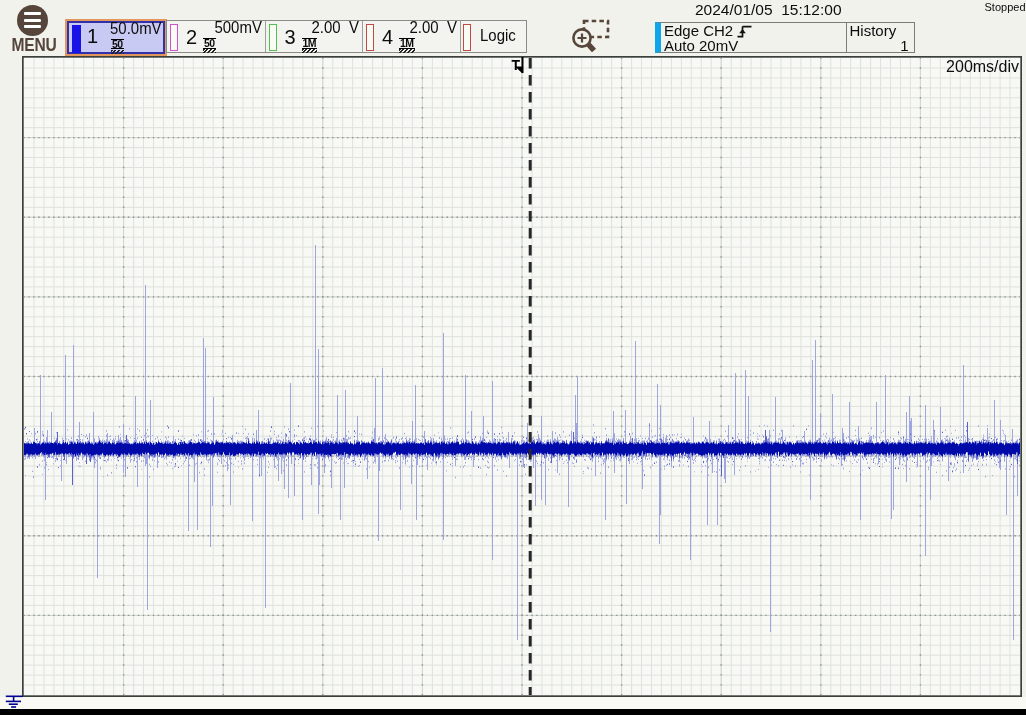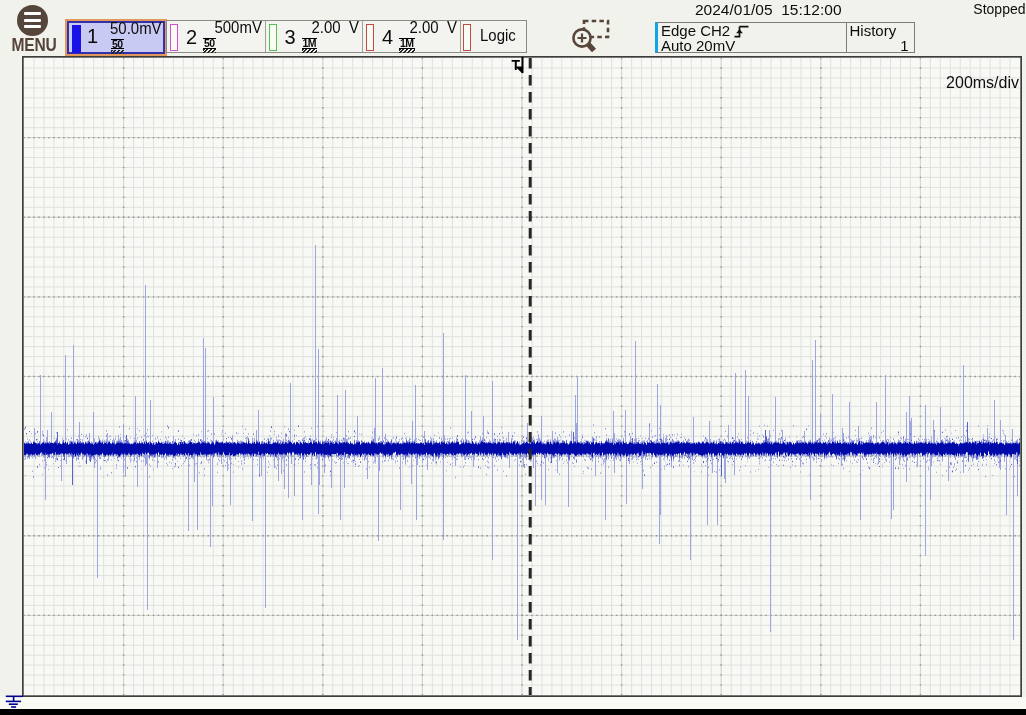--- a/index.html
+++ b/index.html
@@ -24,27 +24,27 @@
 .hatch { display:block; height:4px; margin-top:0.5px; background:repeating-linear-gradient(135deg,#222 0 1.5px,rgba(0,0,0,0) 1.5px 2.7px); }
 
 
 #chgrp { left:166px; top:19.5px; width:361px; height:33.5px; border:1px solid #8a8a86; background:#f3f4ef; display:flex; }
 #chgrp .cell { position:relative; height:100%; border-right:1px solid #a0a09a; }
 #chgrp .cell:last-child { border-right:none; }
 .crect { position:absolute; left:3px; top:3.5px; width:8px; height:27px; background:#fbfbf6; }
 
 
 #daterow { left:658px; top:0.5px; font-size:15.5px;margin-left:37px; }
-#stopped { right:0.5px; top:0.5px; font-size:14px; }
+#stopped { right:0.5px; top:0.5px; font-size:11px; }
 #infoboxes { left:655px; top:21.5px; display:flex; }
 #infoboxes .ib { border:1px solid #7c7c78; border-left:none; height:31.5px; font-size:15px; line-height:15.2px; padding:0.5px 3px 0 3px; }
-#infoboxes .ib:first-child { border-left:3px solid #0ea5e9; }
+#infoboxes .ib:first-child { border-left:6px solid #0ea5e9; }
 .r { text-align:right; }
 
-#msdiv { right:7px; top:58px; font-size:16px;margin-top:16px; }
+#msdiv { right:7px; top:58px; font-size:16px; }
 #grat { position:absolute; left:22px; top:56px; }
 #strip { left:0; top:697px; width:1026px; height:12px; background:#fafaf5; }
 #blackbar { left:0; top:709px; width:1026px; height:6px; background:#000; }
 #gnd { left:4px; top:694px; }
 </style></head>
 <body>
 <div class="abs" id="menucirc">
     <i style="top:7px"></i>
     <i style="top:13.5px"></i>
     <i style="top:20px"></i>

